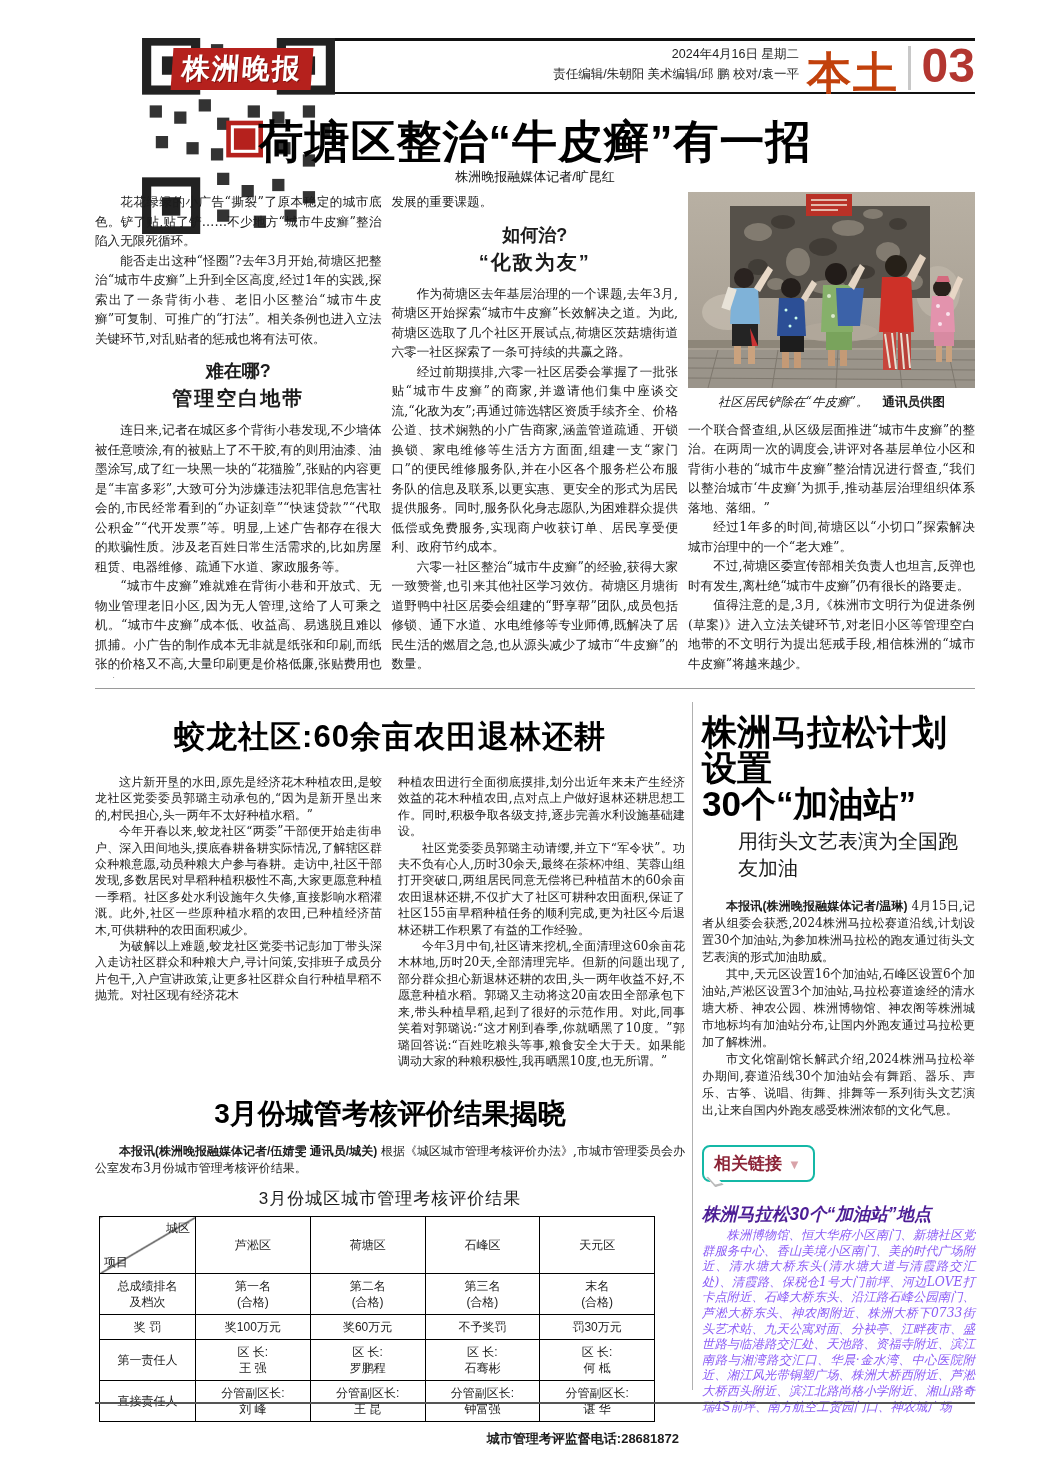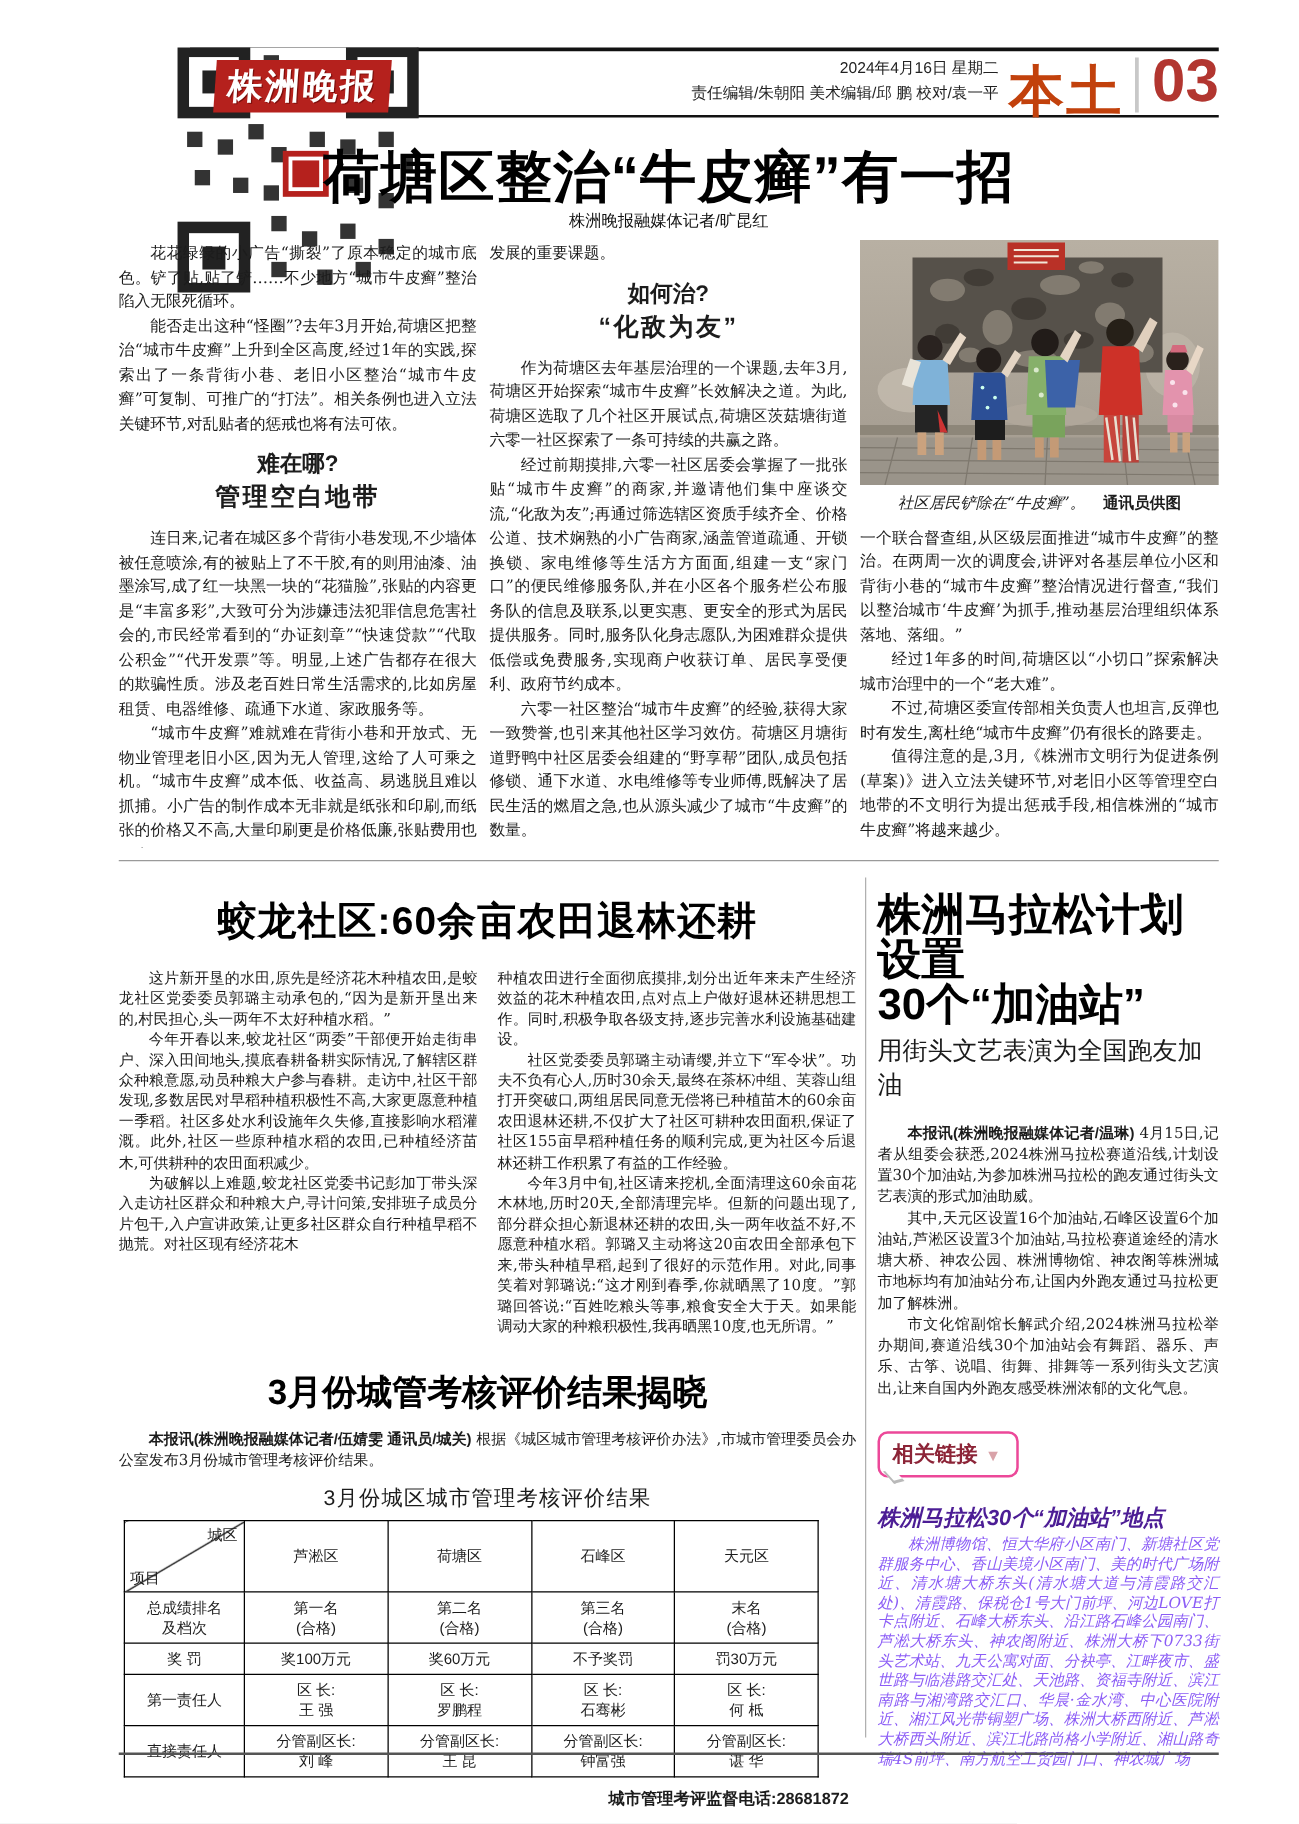--- a/index.html
+++ b/index.html
@@ -71,25 +71,25 @@
     background:linear-gradient(to bottom right, transparent calc(50% - 1px), #000 50%, transparent calc(50% + 1px)); }
   td.diag .tr { position:absolute; top:3px; right:5px; font-size:12px; }
   td.diag .bl { position:absolute; bottom:3px; left:4px; font-size:12px; }
   .a4-note { text-align:right; font-family:"Liberation Sans",sans-serif; font-weight:bold;
     font-size:13px; margin:8px 6px 0 0; }
   
   .bottom-right { position:absolute; left:702px; top:702px; width:273px; }
   .a3-title { font-family:"Liberation Sans",sans-serif; font-weight:900; font-size:35px;
     line-height:36px; color:#000; margin-top:12px; }
   .a3-sub { font-family:"Liberation Sans",sans-serif; font-size:20px; line-height:27px;
-    color:#1a1a1a; margin-top:6px; }
+    color:#1a1a1a; margin-top:6px;margin-left:36px; }
   .a3-body { margin-top:16px; font-size:12px; line-height:17px; text-align:justify; }
   .a3-body p { text-indent:2em; }
   .rel-badge { position:relative; display:inline-block; margin-top:26px;
-    border:2px solid #ec4899; border-radius:8px; padding:5px 12px 5px 10px;
+    border:2px solid #14b8a6; border-radius:8px; padding:5px 12px 5px 10px;
     font-family:"Liberation Sans",sans-serif; font-weight:bold; font-size:17px; color:#8c2437;
     background:#fff; }
   .rel-badge .tri { color:#d9a3a9; font-size:13px; margin-left:6px; }
   .rel-badge .tail { position:absolute; left:6px; bottom:-6px; width:10px; height:10px;
     background:#fff; border-left:2px solid #b9b9b9; border-bottom:2px solid #b9b9b9;
     transform:skewX(35deg) rotate(-12deg); }
   .rel-head { font-family:"Liberation Sans",sans-serif; font-weight:bold; font-size:17.5px;
     margin-top:20px; color:#4c1d95;font-style:italic; }
   .rel-list { margin-top:2px; font-family:"DejaVu Serif",serif; font-style:italic;
     font-size:12.3px; line-height:15.6px; text-align:justify; text-indent:2em; color:#8b5cf6; }

